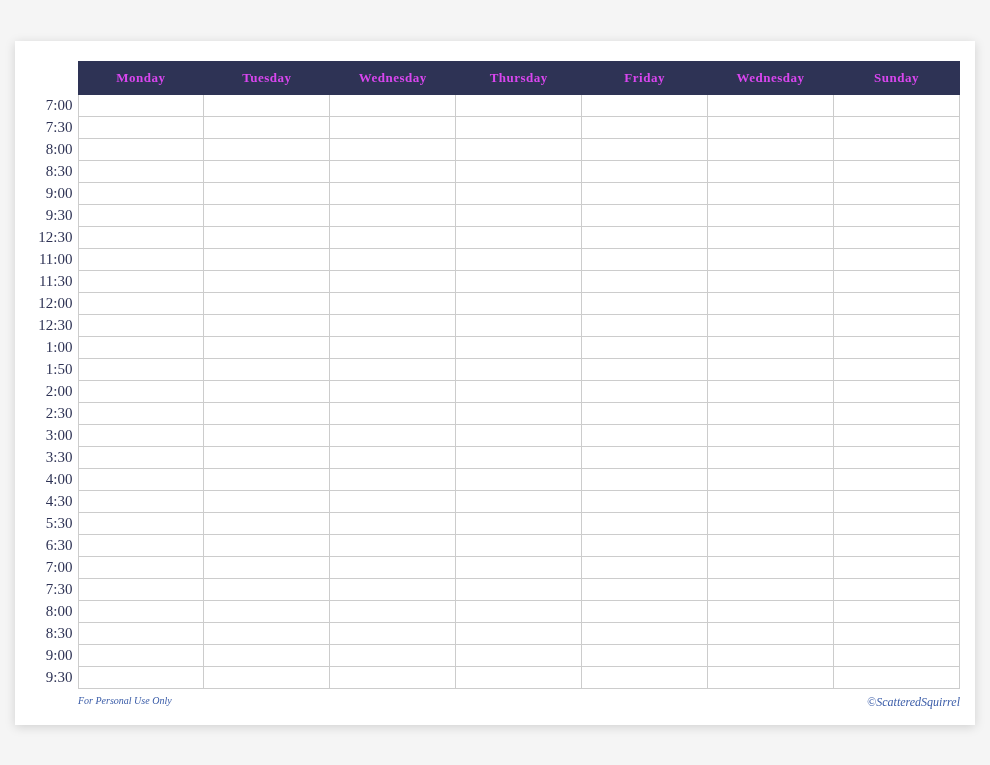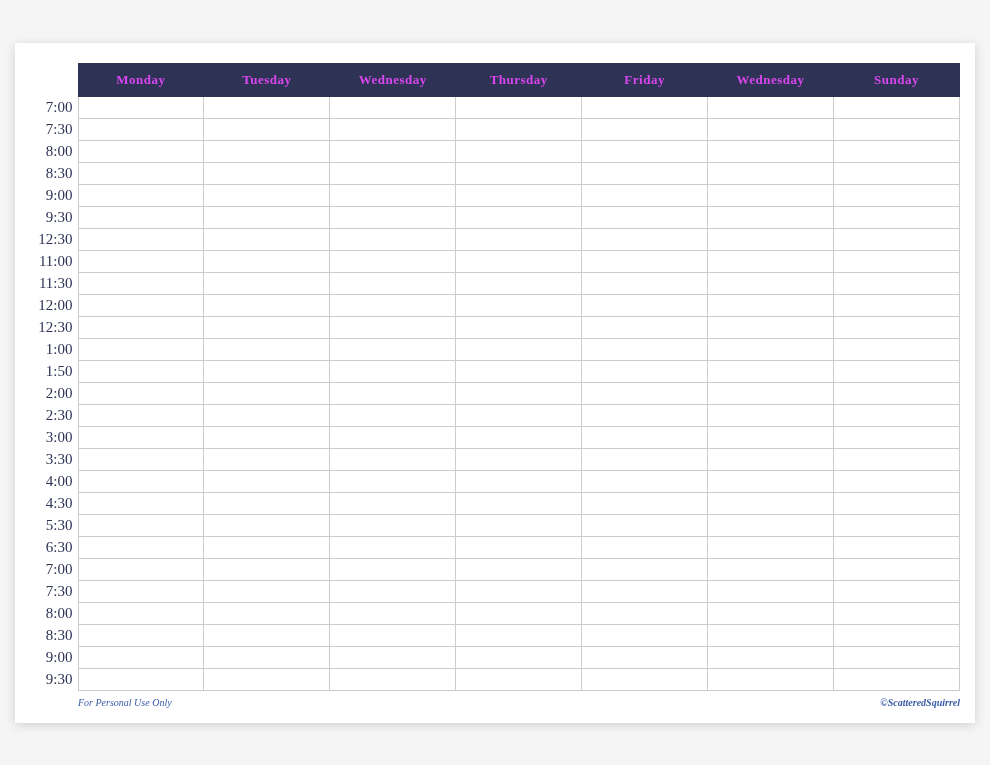--- a/index.html
+++ b/index.html
@@ -96,25 +96,24 @@
     }
 
     .footer-left {
       font-size: 10px;
       color: #3a5ca8;
       font-style: italic;
       font-family: Georgia, serif;
     }
 
     .footer-right {
-      font-size: 10px;
+      font-size: 12px;
       color: #3a5ca8;
       font-style: italic;
       font-family: Georgia, serif;
-      font-weight: bold;
     }
   </style>
 </head>
 <body>
 
 <div class="page">
   <div class="calendar-container">
     <table class="calendar-table">
       <colgroup>
         <col class="time-col">

